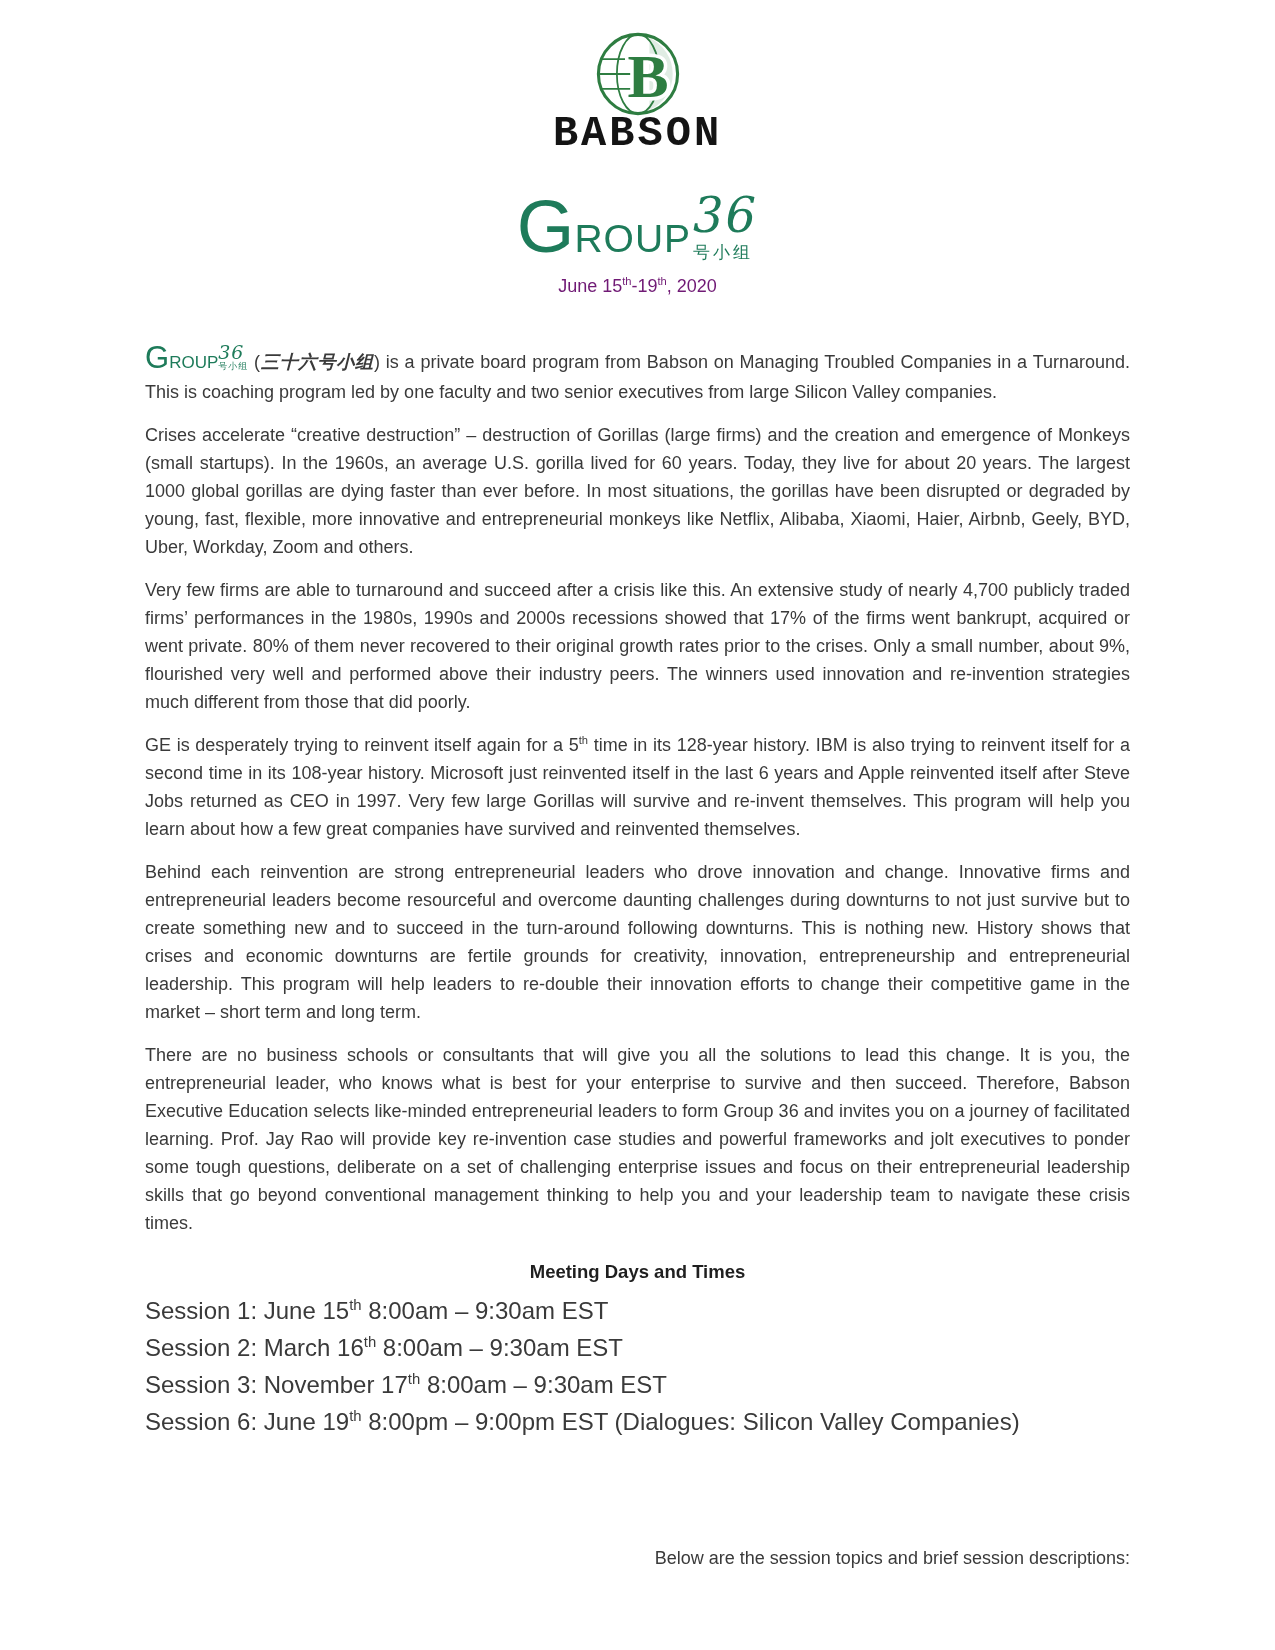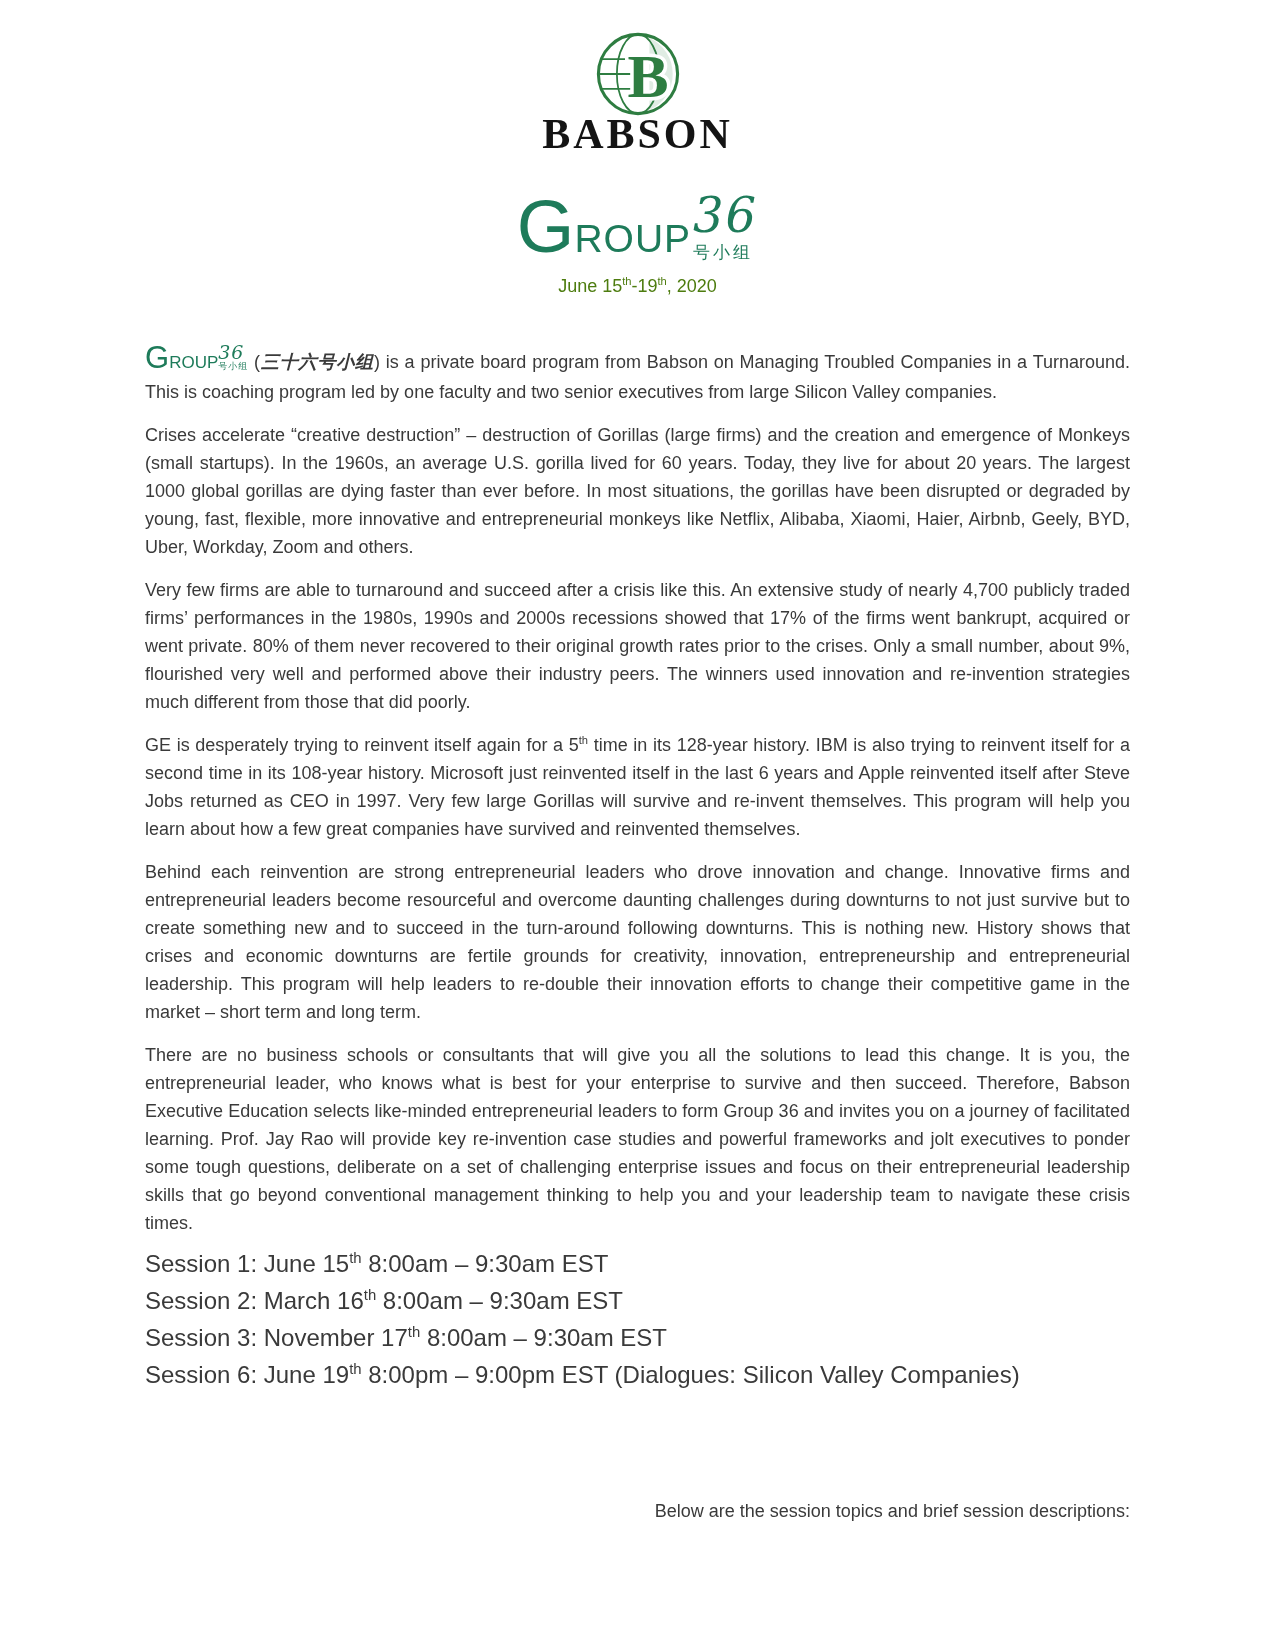--- a/index.html
+++ b/index.html
@@ -6,34 +6,34 @@
   .page {
     width:1275px; height:1650px; margin:0 auto; background:#ffffff;
     font-family:"Liberation Sans", sans-serif; color:#3a3a3a;
     box-sizing:border-box; padding-top:30px; overflow:hidden; position:relative;
   }
 
   
   .header-logo { text-align:center; }
   .globe { display:block; margin:0 auto; }
   .babson-wordmark {
-    font-family:Liberation Serif, serif; font-size:42px; line-height:1.05;
+    font-family:Liberation Mono, monospace; font-size:42px; line-height:1.05;
     color:#141414; letter-spacing:3px; font-weight:600; margin-top:-6px;
   }
 
   
   .group-logo { text-align:center; margin-top:40px; color:#1e7b5a; height:74px; }
   .g36 { display:inline-flex; align-items:baseline; line-height:1; }
   .g36 .big-g { font-size:74px; line-height:0.85; font-weight:400; }
   .g36 .roup { font-size:39px; letter-spacing:1px; font-weight:400; }
   .g36 .numwrap { display:inline-flex; flex-direction:column; align-items:flex-start; transform:translateY(6px); margin-left:2px; }
   .g36 .num36 { font-family:"DejaVu Serif", serif; font-style:italic; font-size:48px; line-height:0.85; transform:translateY(-26px); letter-spacing:2px; }
   .g36 .cnsub { font-size:17px; line-height:1; transform:translateY(-18px); letter-spacing:3px; }
 
-  .date-line { text-align:center; font-size:18px; color:#4d7c0f; margin-top:6px; }
+  .date-line { text-align:center; font-size:18px; color:#701a75; margin-top:6px; }
   sup.sc { font-size:0.62em; vertical-align:super; line-height:0; }
 
   
   .content { width:985px; margin:48px auto 0 auto; }
   p.body { font-size:18px; line-height:28px; text-align:justify; margin:0 0 15px 0; }
 
   
   .inline-logo { color:#1e7b5a; white-space:nowrap; display:inline-flex; align-items:baseline; line-height:1; }
   .inline-logo .il-g { font-size:31px; line-height:0.85; }
   .inline-logo .il-roup { font-size:17px; }
@@ -93,20 +93,21 @@
     <p class="body">Crises accelerate “creative destruction” – destruction of Gorillas (large firms) and the creation and emergence of Monkeys (small startups). In the 1960s, an average U.S. gorilla lived for 60 years. Today, they live for about 20 years. The largest 1000 global gorillas are dying faster than ever before. In most situations, the gorillas have been disrupted or degraded by young, fast, flexible, more innovative and entrepreneurial monkeys like Netflix, Alibaba, Xiaomi, Haier, Airbnb, Geely, BYD, Uber, Workday, Zoom and others.</p>
 
     <p class="body">Very few firms are able to turnaround and succeed after a crisis like this. An extensive study of nearly 4,700 publicly traded firms’ performances in the 1980s, 1990s and 2000s recessions showed that 17% of the firms went bankrupt, acquired or went private. 80% of them never recovered to their original growth rates prior to the crises. Only a small number, about 9%, flourished very well and performed above their industry peers. The winners used innovation and re-invention strategies much different from those that did poorly.</p>
 
     <p class="body"><span>GE is desperately trying to reinvent itself again for a 5</span><sup class="sc">th</sup><span> time in its 128-year history. IBM is also trying to reinvent itself for a second time in its 108-year history. Microsoft just reinvented itself in the last 6 years and Apple reinvented itself after Steve Jobs returned as CEO in 1997. Very few large Gorillas will survive and re-invent themselves. This program will help you learn about how a few great companies have survived and reinvented themselves.</span></p>
 
     <p class="body">Behind each reinvention are strong entrepreneurial leaders who drove innovation and change. Innovative firms and entrepreneurial leaders become resourceful and overcome daunting challenges during downturns to not just survive but to create something new and to succeed in the turn-around following downturns. This is nothing new. History shows that crises and economic downturns are fertile grounds for creativity, innovation, entrepreneurship and entrepreneurial leadership. This program will help leaders to re-double their innovation efforts to change their competitive game in the market – short term and long term.</p>
 
     <p class="body">There are no business schools or consultants that will give you all the solutions to lead this change. It is you, the entrepreneurial leader, who knows what is best for your enterprise to survive and then succeed. Therefore, Babson Executive Education selects like-minded entrepreneurial leaders to form Group 36 and invites you on a journey of facilitated learning. Prof. Jay Rao will provide key re-invention case studies and powerful frameworks and jolt executives to ponder some tough questions, deliberate on a set of challenging enterprise issues and focus on their entrepreneurial leadership skills that go beyond conventional management thinking to help you and your leadership team to navigate these crisis times.</p>
 
+    <div class="meeting-heading">Meeting Days and Times</div>
 
     <p class="session"><span>Session 1: June 15</span><sup class="sc">th</sup><span> 8:00am – 9:30am EST</span></p>
     <p class="session"><span>Session 2: March 16</span><sup class="sc">th</sup><span> 8:00am – 9:30am EST</span></p>
     <p class="session"><span>Session 3: November 17</span><sup class="sc">th</sup><span> 8:00am – 9:30am EST</span></p>
     <p class="session"><span>Session 6: June 19</span><sup class="sc">th</sup><span> 8:00pm – 9:00pm EST (Dialogues: Silicon Valley Companies)</span></p>
 
     <p class="closing">Below are the session topics and brief session descriptions:</p>
 
   </div>
 </div>

